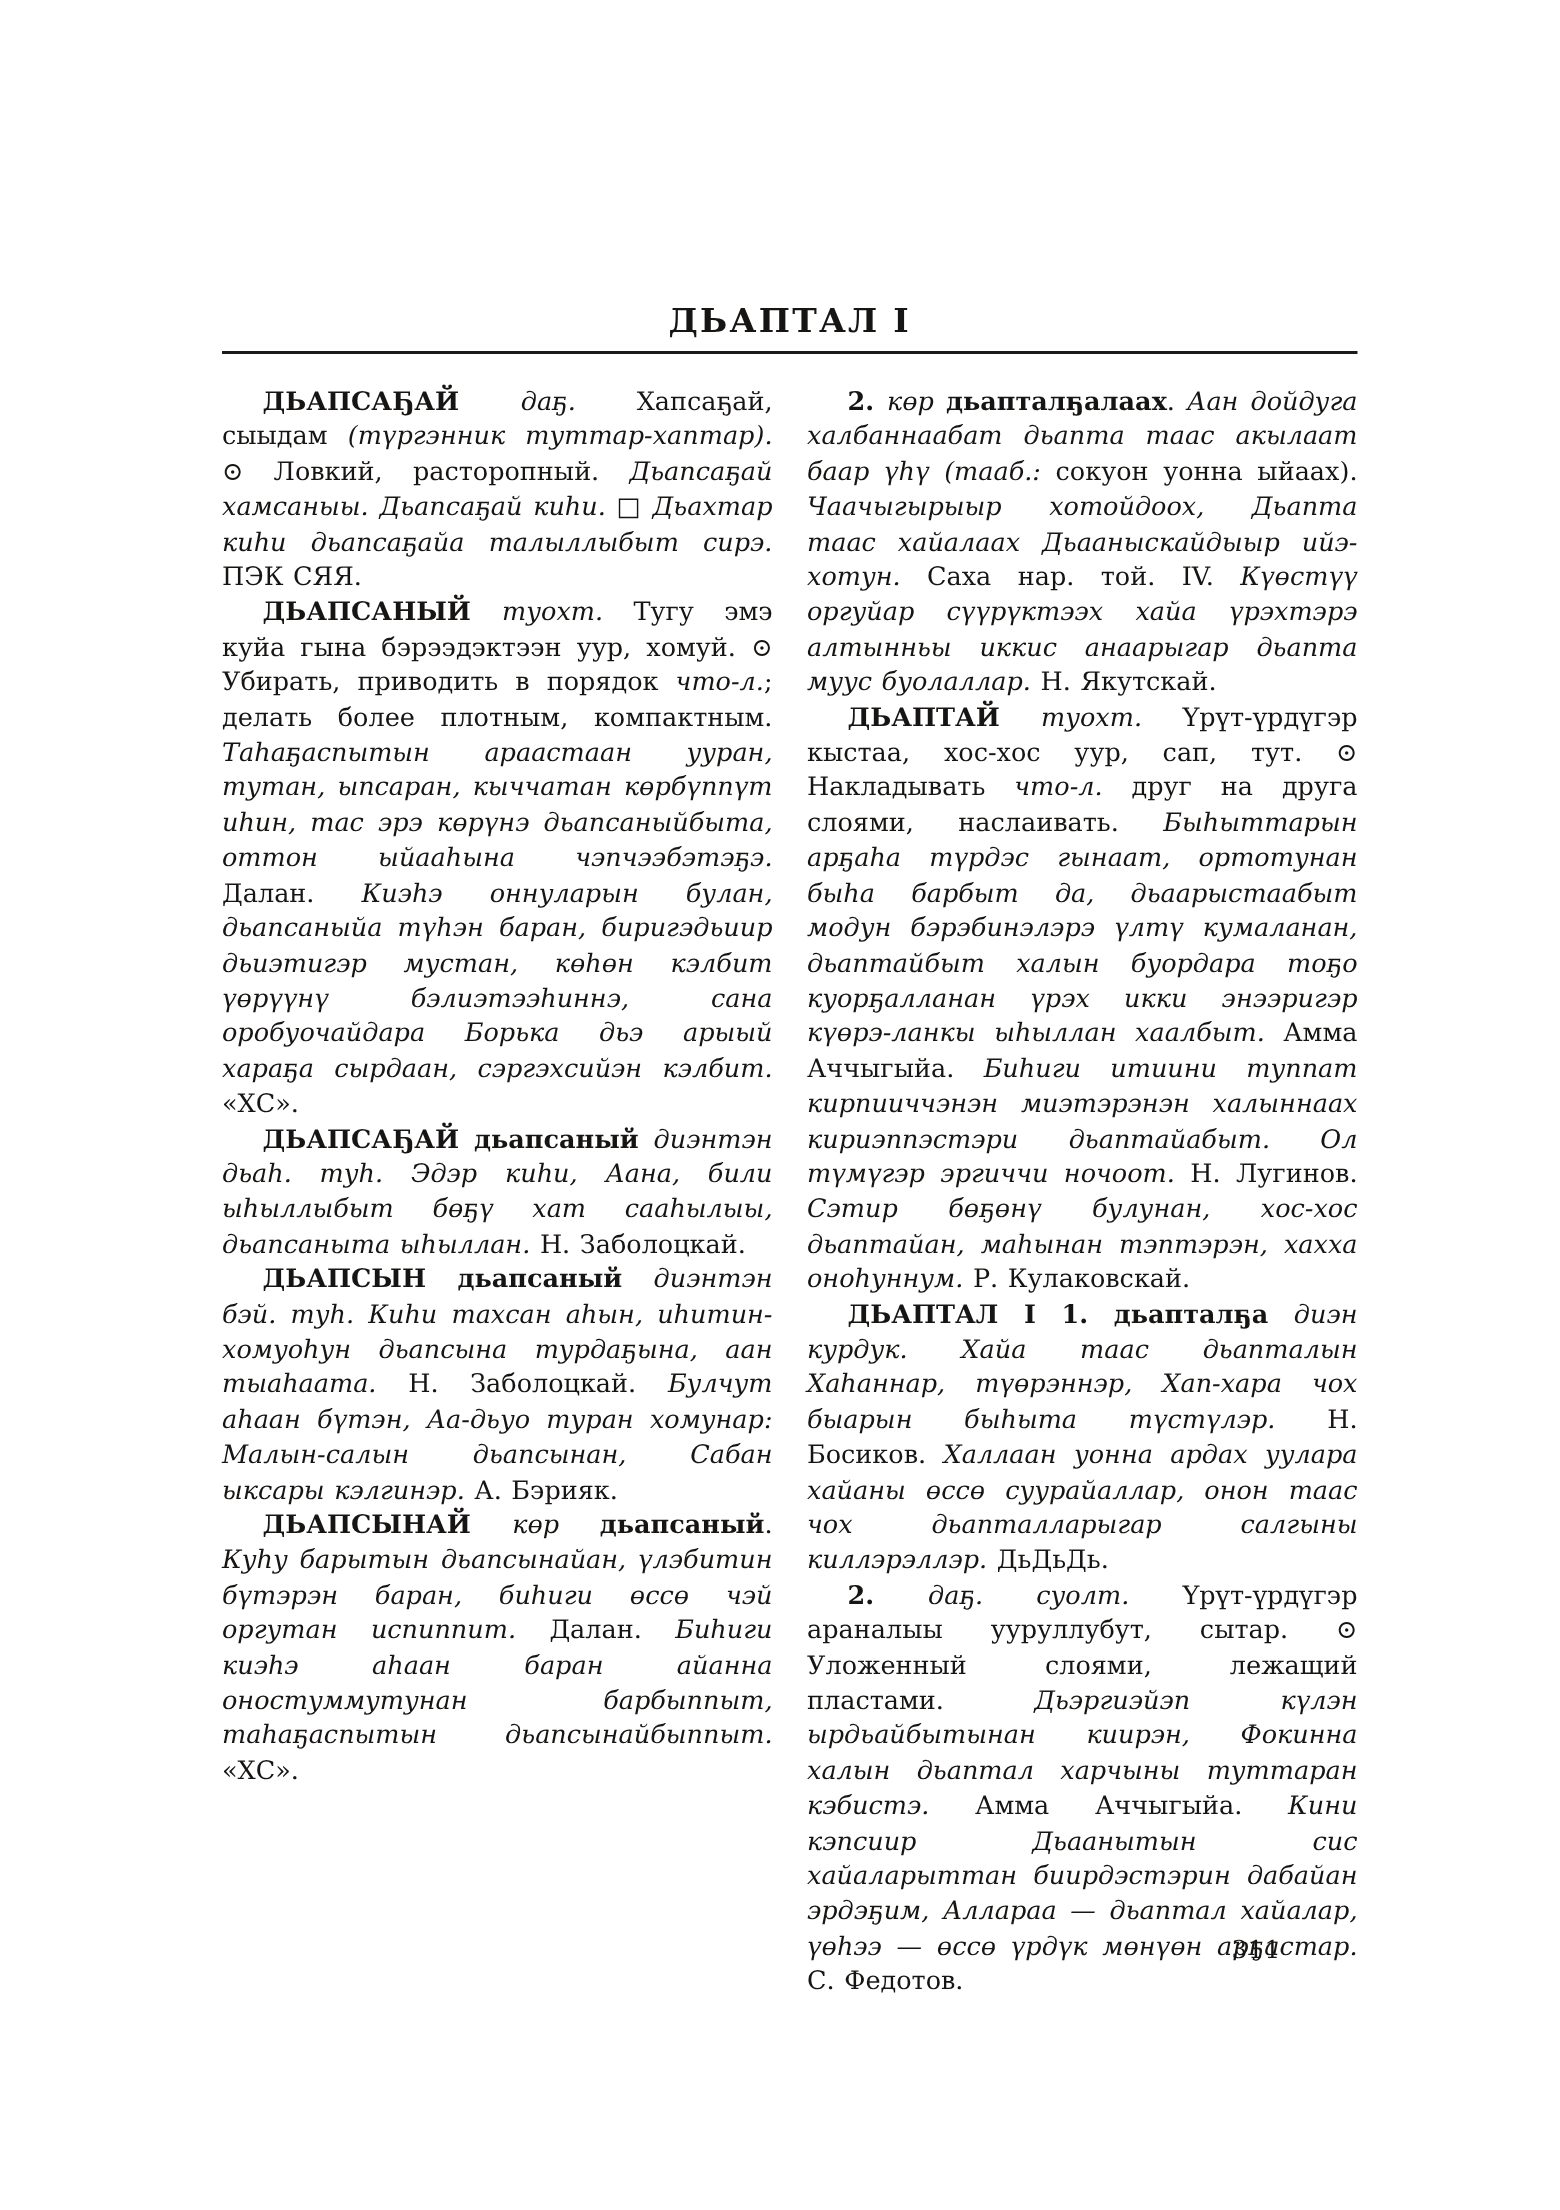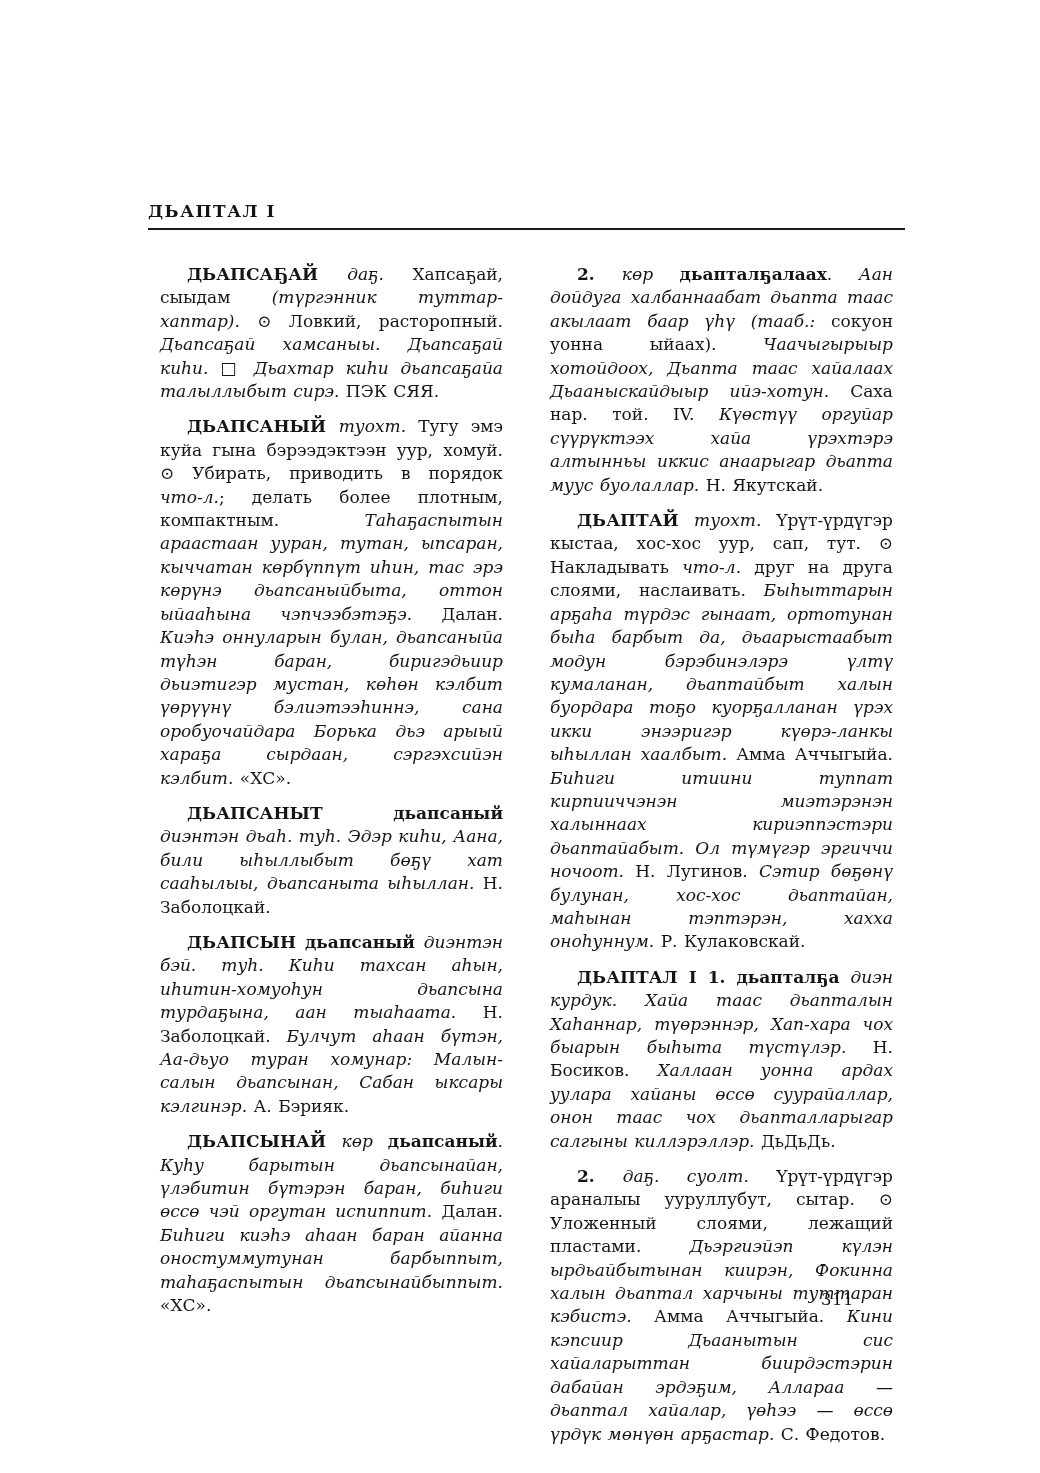--- a/index.html
+++ b/index.html
@@ -9,35 +9,35 @@
     background:#ffffff;
     color:#171513;
     font-family:"DejaVu Serif","Liberation Serif",serif;
     overflow:hidden;
   }
   .textblock{
     position:absolute;
     left:148px;top:201px;width:757px;
   }
   .running-head{
-    text-align:left;
+    text-align:center;
     font-weight:bold;
-    font-size:17px;
+    font-size:22px;
     letter-spacing:1.5px;
     padding-bottom:7px;
     border-bottom:2.5px solid #1d1b19;
   }
   .columns{
     display:flex;
     gap:23px;
     margin-top:21px;
   }
   .column{width:367px;}
   .entry{
-    margin:12px;
+    margin:0;
     text-indent:27px;
     text-align:justify;
     font-size:17px;
     line-height:23.4px;
     word-spacing:1px;
   }
   .run-b{font-weight:bold;}
   .run-i{font-style:italic;}
   .run-iu{
     font-style:italic;
@@ -56,21 +56,21 @@
 </head>
 <body>
 
 <div class="page">
   <div class="textblock">
     <div class="running-head">ДЬАПТАЛ I</div>
     <div class="columns">
       <div class="column" id="col-left">
           <p class="entry"><span class="run-b">ДЬАПСАҔАЙ </span><span class="run-i">даҕ. </span><span class="run-r">Хапсаҕай, сыыдам </span><span class="run-i">(түргэнник туттар-хаптар). </span><span class="run-r">⊙ Ловкий, расторопный. </span><span class="run-iu">Дьапсаҕай</span><span class="run-i"> хамсаныы. </span><span class="run-iu">Дьапсаҕай</span><span class="run-i"> киһи. </span><span class="run-r">□ </span><span class="run-i">Дьахтар киһи </span><span class="run-iu">дьапсаҕайа</span><span class="run-i"> талыллыбыт сирэ. </span><span class="run-r">ПЭК СЯЯ.</span></p>
           <p class="entry"><span class="run-b">ДЬАПСАНЫЙ </span><span class="run-i">туохт. </span><span class="run-r">Тугу эмэ куйа гына бэрээдэктээн уур, хомуй. ⊙ Убирать, приводить в порядок </span><span class="run-i">что-л.</span><span class="run-r">; делать более плотным, компактным. </span><span class="run-i">Таһаҕаспытын араастаан ууран, тутан, ыпсаран, кыччатан көрбүппүт иһин, тас эрэ көрүнэ </span><span class="run-iu">дьапсаныйбыта</span><span class="run-i">, оттон ыйааһына чэпчээбэтэҕэ. </span><span class="run-r">Далан. </span><span class="run-i">Киэһэ оннуларын булан, </span><span class="run-iu">дьапсаныйа</span><span class="run-i"> түһэн баран, биригэдьиир дьиэтигэр мустан, көһөн кэлбит үөрүүнү бэлиэтээһиннэ, сана оробуочайдара Борька дьэ арыый хараҕа сырдаан, сэргэхсийэн кэлбит. </span><span class="run-r">«ХС».</span></p>
-          <p class="entry"><span class="run-b">ДЬАПСАНЫТ дьапсаный </span><span class="run-i">диэнтэн дьаһ. туһ. </span><span class="run-i">Эдэр киһи, Аана, били ыһыллыбыт бөҕү хат сааһылыы, </span><span class="run-iu">дьапсаныта</span><span class="run-i"> ыһыллан. </span><span class="run-r">Н. Заболоцкай.</span></p>
+          <p class="entry"><span class="run-b">ДЬАПСАҔАЙ дьапсаный </span><span class="run-i">диэнтэн дьаһ. туһ. </span><span class="run-i">Эдэр киһи, Аана, били ыһыллыбыт бөҕү хат сааһылыы, </span><span class="run-iu">дьапсаныта</span><span class="run-i"> ыһыллан. </span><span class="run-r">Н. Заболоцкай.</span></p>
           <p class="entry"><span class="run-b">ДЬАПСЫН дьапсаный </span><span class="run-i">диэнтэн бэй. туһ. </span><span class="run-i">Киһи тахсан аһын, иһитин-хомуоһун </span><span class="run-iu">дьапсына</span><span class="run-i"> турдаҕына, аан тыаһаата. </span><span class="run-r">Н. Заболоцкай. </span><span class="run-i">Булчут аһаан бүтэн, Аа-дьуо туран хомунар: Малын-салын </span><span class="run-iu">дьапсынан</span><span class="run-i">, Сабан ыксары кэлгинэр. </span><span class="run-r">А. Бэрияк.</span></p>
           <p class="entry"><span class="run-b">ДЬАПСЫНАЙ </span><span class="run-i">көр </span><span class="run-b">дьапсаный</span><span class="run-r">. </span><span class="run-i">Куһу барытын </span><span class="run-iu">дьапсынайан</span><span class="run-i">, үлэбитин бүтэрэн баран, биһиги өссө чэй оргутан испиппит. </span><span class="run-r">Далан. </span><span class="run-i">Биһиги киэһэ аһаан баран айанна оностуммутунан барбыппыт, таһаҕаспытын </span><span class="run-iu">дьапсынайбыппыт</span><span class="run-i">. </span><span class="run-r">«ХС».</span></p>
         </div>
       <div class="column" id="col-right">
           <p class="entry"><span class="run-b">2. </span><span class="run-i">көр </span><span class="run-b">дьапталҕалаах</span><span class="run-r">. </span><span class="run-i">Аан дойдуга халбаннаабат </span><span class="run-iu">дьапта</span><span class="run-i"> таас акылаат баар үһү </span><span class="run-i">(тааб.: </span><span class="run-r">сокуон уонна ыйаах). </span><span class="run-i">Чаачыгырыыр хотойдоох, </span><span class="run-iu">Дьапта</span><span class="run-i"> таас хайалаах Дьааныскайдыыр ийэ-хотун. </span><span class="run-r">Саха нар. той. IV. </span><span class="run-i">Күөстүү оргуйар сүүрүктээх хайа үрэхтэрэ алтынньы иккис анаарыгар </span><span class="run-iu">дьапта</span><span class="run-i"> муус буолаллар. </span><span class="run-r">Н. Якутскай.</span></p>
           <p class="entry"><span class="run-b">ДЬАПТАЙ </span><span class="run-i">туохт. </span><span class="run-r">Үрүт-үрдүгэр кыстаа, хос-хос уур, сап, тут. ⊙ Накладывать </span><span class="run-i">что-л.</span><span class="run-r"> друг на друга слоями, наслаивать. </span><span class="run-i">Быһыттарын арҕаһа түрдэс гынаат, ортотунан быһа барбыт да, дьаарыстаабыт модун бэрэбинэлэрэ үлтү кумаланан, </span><span class="run-iu">дьаптайбыт</span><span class="run-i"> халын буордара тоҕо куорҕалланан үрэх икки энээригэр күөрэ-ланкы ыһыллан хаалбыт. </span><span class="run-r">Амма Аччыгыйа. </span><span class="run-i">Биһиги итиини туппат кирпииччэнэн миэтэрэнэн халыннаах кириэппэстэри </span><span class="run-iu">дьаптайабыт</span><span class="run-i">. Ол түмүгэр эргиччи ночоот. </span><span class="run-r">Н. Лугинов. </span><span class="run-i">Сэтир бөҕөнү булунан, хос-хос </span><span class="run-iu">дьаптайан</span><span class="run-i">, маһынан тэптэрэн, хахха оноһуннум. </span><span class="run-r">Р. Кулаковскай.</span></p>
           <p class="entry"><span class="run-b">ДЬАПТАЛ I 1. дьапталҕа </span><span class="run-i">диэн курдук. </span><span class="run-i">Хайа таас </span><span class="run-iu">дьапталын</span><span class="run-i"> Хаһаннар, түөрэннэр, Хап-хара чох быарын быһыта түстүлэр. </span><span class="run-r">Н. Босиков. </span><span class="run-i">Халлаан уонна ардах уулара хайаны өссө суурайаллар, онон таас чох </span><span class="run-iu">дьапталларыгар</span><span class="run-i"> салгыны киллэрэллэр. </span><span class="run-r">ДьДьДь.</span></p>
           <p class="entry"><span class="run-b">2. </span><span class="run-i">даҕ. суолт. </span><span class="run-r">Үрүт-үрдүгэр араналыы ууруллубут, сытар. ⊙ Уложенный слоями, лежащий пластами. </span><span class="run-i">Дьэргиэйэп күлэн ырдьайбытынан киирэн, Фокинна халын </span><span class="run-iu">дьаптал</span><span class="run-i"> харчыны туттаран кэбистэ. </span><span class="run-r">Амма Аччыгыйа. </span><span class="run-i">Кини кэпсиир Дьаанытын сис хайаларыттан биирдэстэрин дабайан эрдэҕим, Аллараа — </span><span class="run-iu">дьаптал</span><span class="run-i"> хайалар, үөһээ — өссө үрдүк мөнүөн арҕастар. </span><span class="run-r">С. Федотов.</span></p>
         </div>
     </div>

